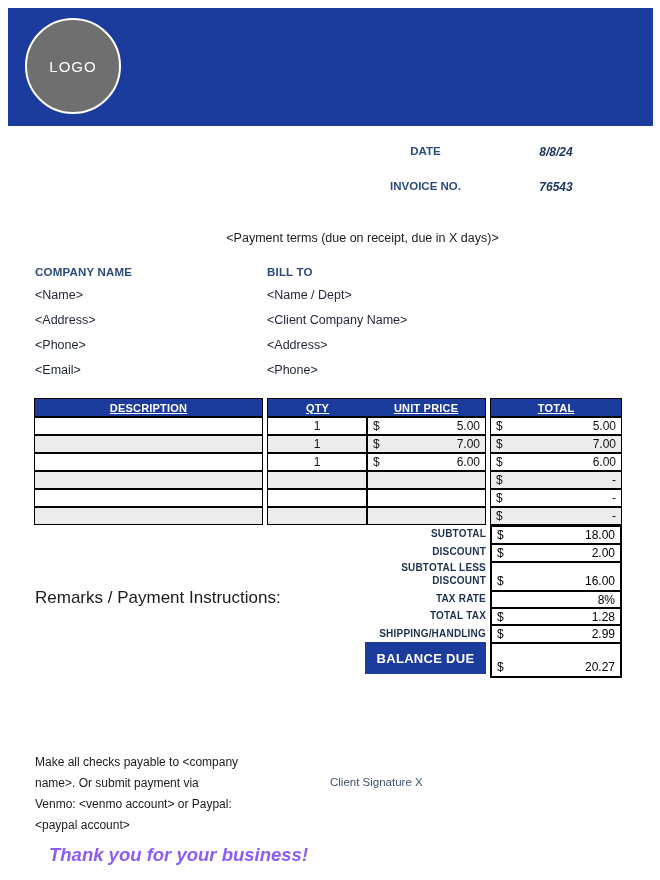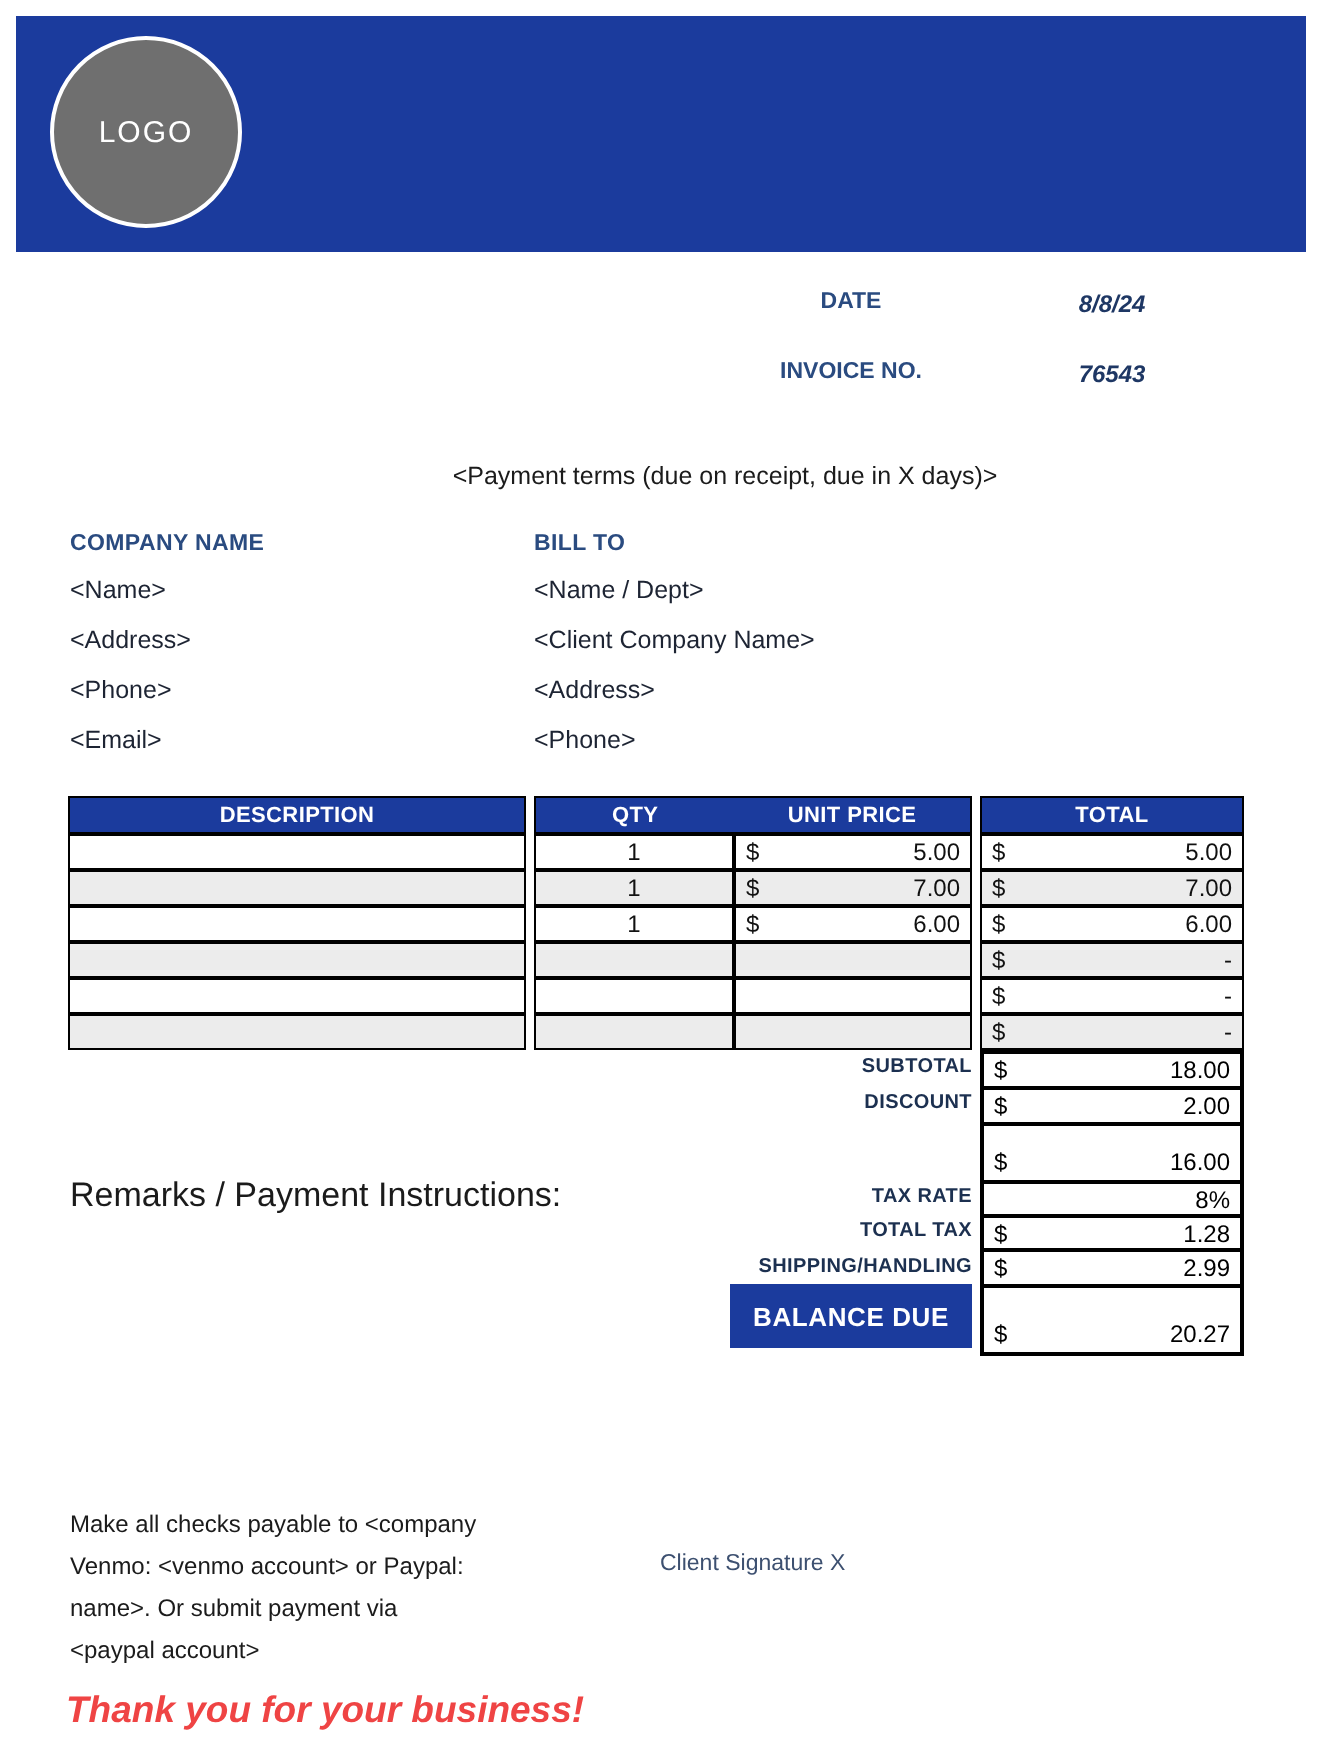--- a/index.html
+++ b/index.html
@@ -20,21 +20,21 @@
     font-size:12px;color:#1e3764;font-style:italic;}
   .terms{position:absolute;left:100px;top:231px;width:525px;text-align:center;font-size:12.5px;color:#1b1b1b;}
 
   
   .party-label{position:absolute;font-weight:bold;font-size:11.5px;color:#2a4b80;letter-spacing:0.2px;}
   .party-field{position:absolute;font-size:12.5px;color:#1d2433;}
 
   
   .tbl{position:absolute;top:398px;display:grid;grid-template-rows:19px repeat(6,18px);}
   .tbl .cell{border:1px solid #000;box-sizing:border-box;font-size:12px;display:flex;align-items:center;background:#fff;}
-  .tbl .hdr{background:#1b3b9d;color:#fff;font-weight:bold;font-size:11px;justify-content:center;letter-spacing:0.2px;}
+  .tbl .hdr{background:#1b3b9d;color:#fff;font-weight:bold;font-size:11px;justify-content:center;letter-spacing:0.2px;text-decoration:underline;}
   .tbl .stripe{background:#ececec;}
   .t-desc{left:34px;width:229px;grid-template-columns:229px;}
   .t-mid{left:267px;width:219px;grid-template-columns:100px 119px;}
   .t-mid .hdr2{grid-column:1/3;display:flex;padding:0;}
   .t-mid .hdr2 span{display:block;text-align:center;}
   .t-mid .hq{width:100px;}
   .t-mid .hu{width:119px;}
   .t-total{left:490px;width:152px;grid-template-columns:132px;}
   .cell.qty{justify-content:center;}
   .cell.money{justify-content:space-between;padding:0 5px;}
@@ -48,21 +48,21 @@
     padding:0 5px;font-size:12px;color:#000;}
   .sumcell.bottom{align-items:flex-end;padding-bottom:2px;}
   .sumcell.no-cur{justify-content:flex-end;}
   .balance-banner{position:absolute;left:365px;top:642px;width:121px;height:32px;background:#1b3b9d;
     color:#fff;font-weight:bold;font-size:13px;display:flex;align-items:center;justify-content:center;letter-spacing:0.3px;}
 
   
   .remarks{position:absolute;left:35px;top:588px;font-size:17px;color:#1b1b1b;}
   .payable{position:absolute;left:35px;top:752px;font-size:12px;color:#1b1b1b;line-height:21px;}
   .signature{position:absolute;left:330px;top:776px;font-size:11.5px;color:#3d5070;}
-  .thanks{position:absolute;left:33px;top:844px;font-size:18.5px;font-weight:bold;font-style:italic;color:#ef4444;}
+  .thanks{position:absolute;left:49px;top:844px;font-size:18.5px;font-weight:bold;font-style:italic;color:#8b5cf6;}
 </style>
 </head>
 <body>
 
 <div class="page">
 
   <div class="banner">
     <div class="logo-circle">
       <span>LOGO</span>
     </div>
@@ -147,20 +147,21 @@
       <span class="amt">-</span>
     </div>
     <div class="cell money stripe">
       <span>$</span>
       <span class="amt">-</span>
     </div>
   </div>
 
   <div class="sum-label" style="top:527px">SUBTOTAL</div>
   <div class="sum-label" style="top:545px">DISCOUNT</div>
+  <div class="sum-label" style="top:561px;width:112px;line-height:13px">SUBTOTAL LESS DISCOUNT</div>
   <div class="sum-label" style="top:592px">TAX RATE</div>
   <div class="sum-label" style="top:609px">TOTAL TAX</div>
   <div class="sum-label" style="top:627px">SHIPPING/HANDLING</div>
   <div class="balance-banner">BALANCE DUE</div>
 
   <div class="sumcell" style="top:525px;height:20px">
     <span>$</span>
     <span>18.00</span>
   </div>
   <div class="sumcell" style="top:543px;height:20px">
@@ -183,20 +184,20 @@
     <span>2.99</span>
   </div>
   <div class="sumcell bottom" style="top:642px;height:36px">
     <span>$</span>
     <span>20.27</span>
   </div>
 
   <div class="remarks">Remarks / Payment Instructions:</div>
   <div class="payable">
     <div>Make all checks payable to &lt;company</div>
+    <div>name&gt;. Or submit payment via</div>
     <div>Venmo: &lt;venmo account&gt; or Paypal:</div>
-    <div>name&gt;. Or submit payment via</div>
     <div>&lt;paypal account&gt;</div>
   </div>
   <div class="signature">Client Signature X</div>
   <div class="thanks">Thank you for your business!</div>
 
 </div>
 
 </body></html>

